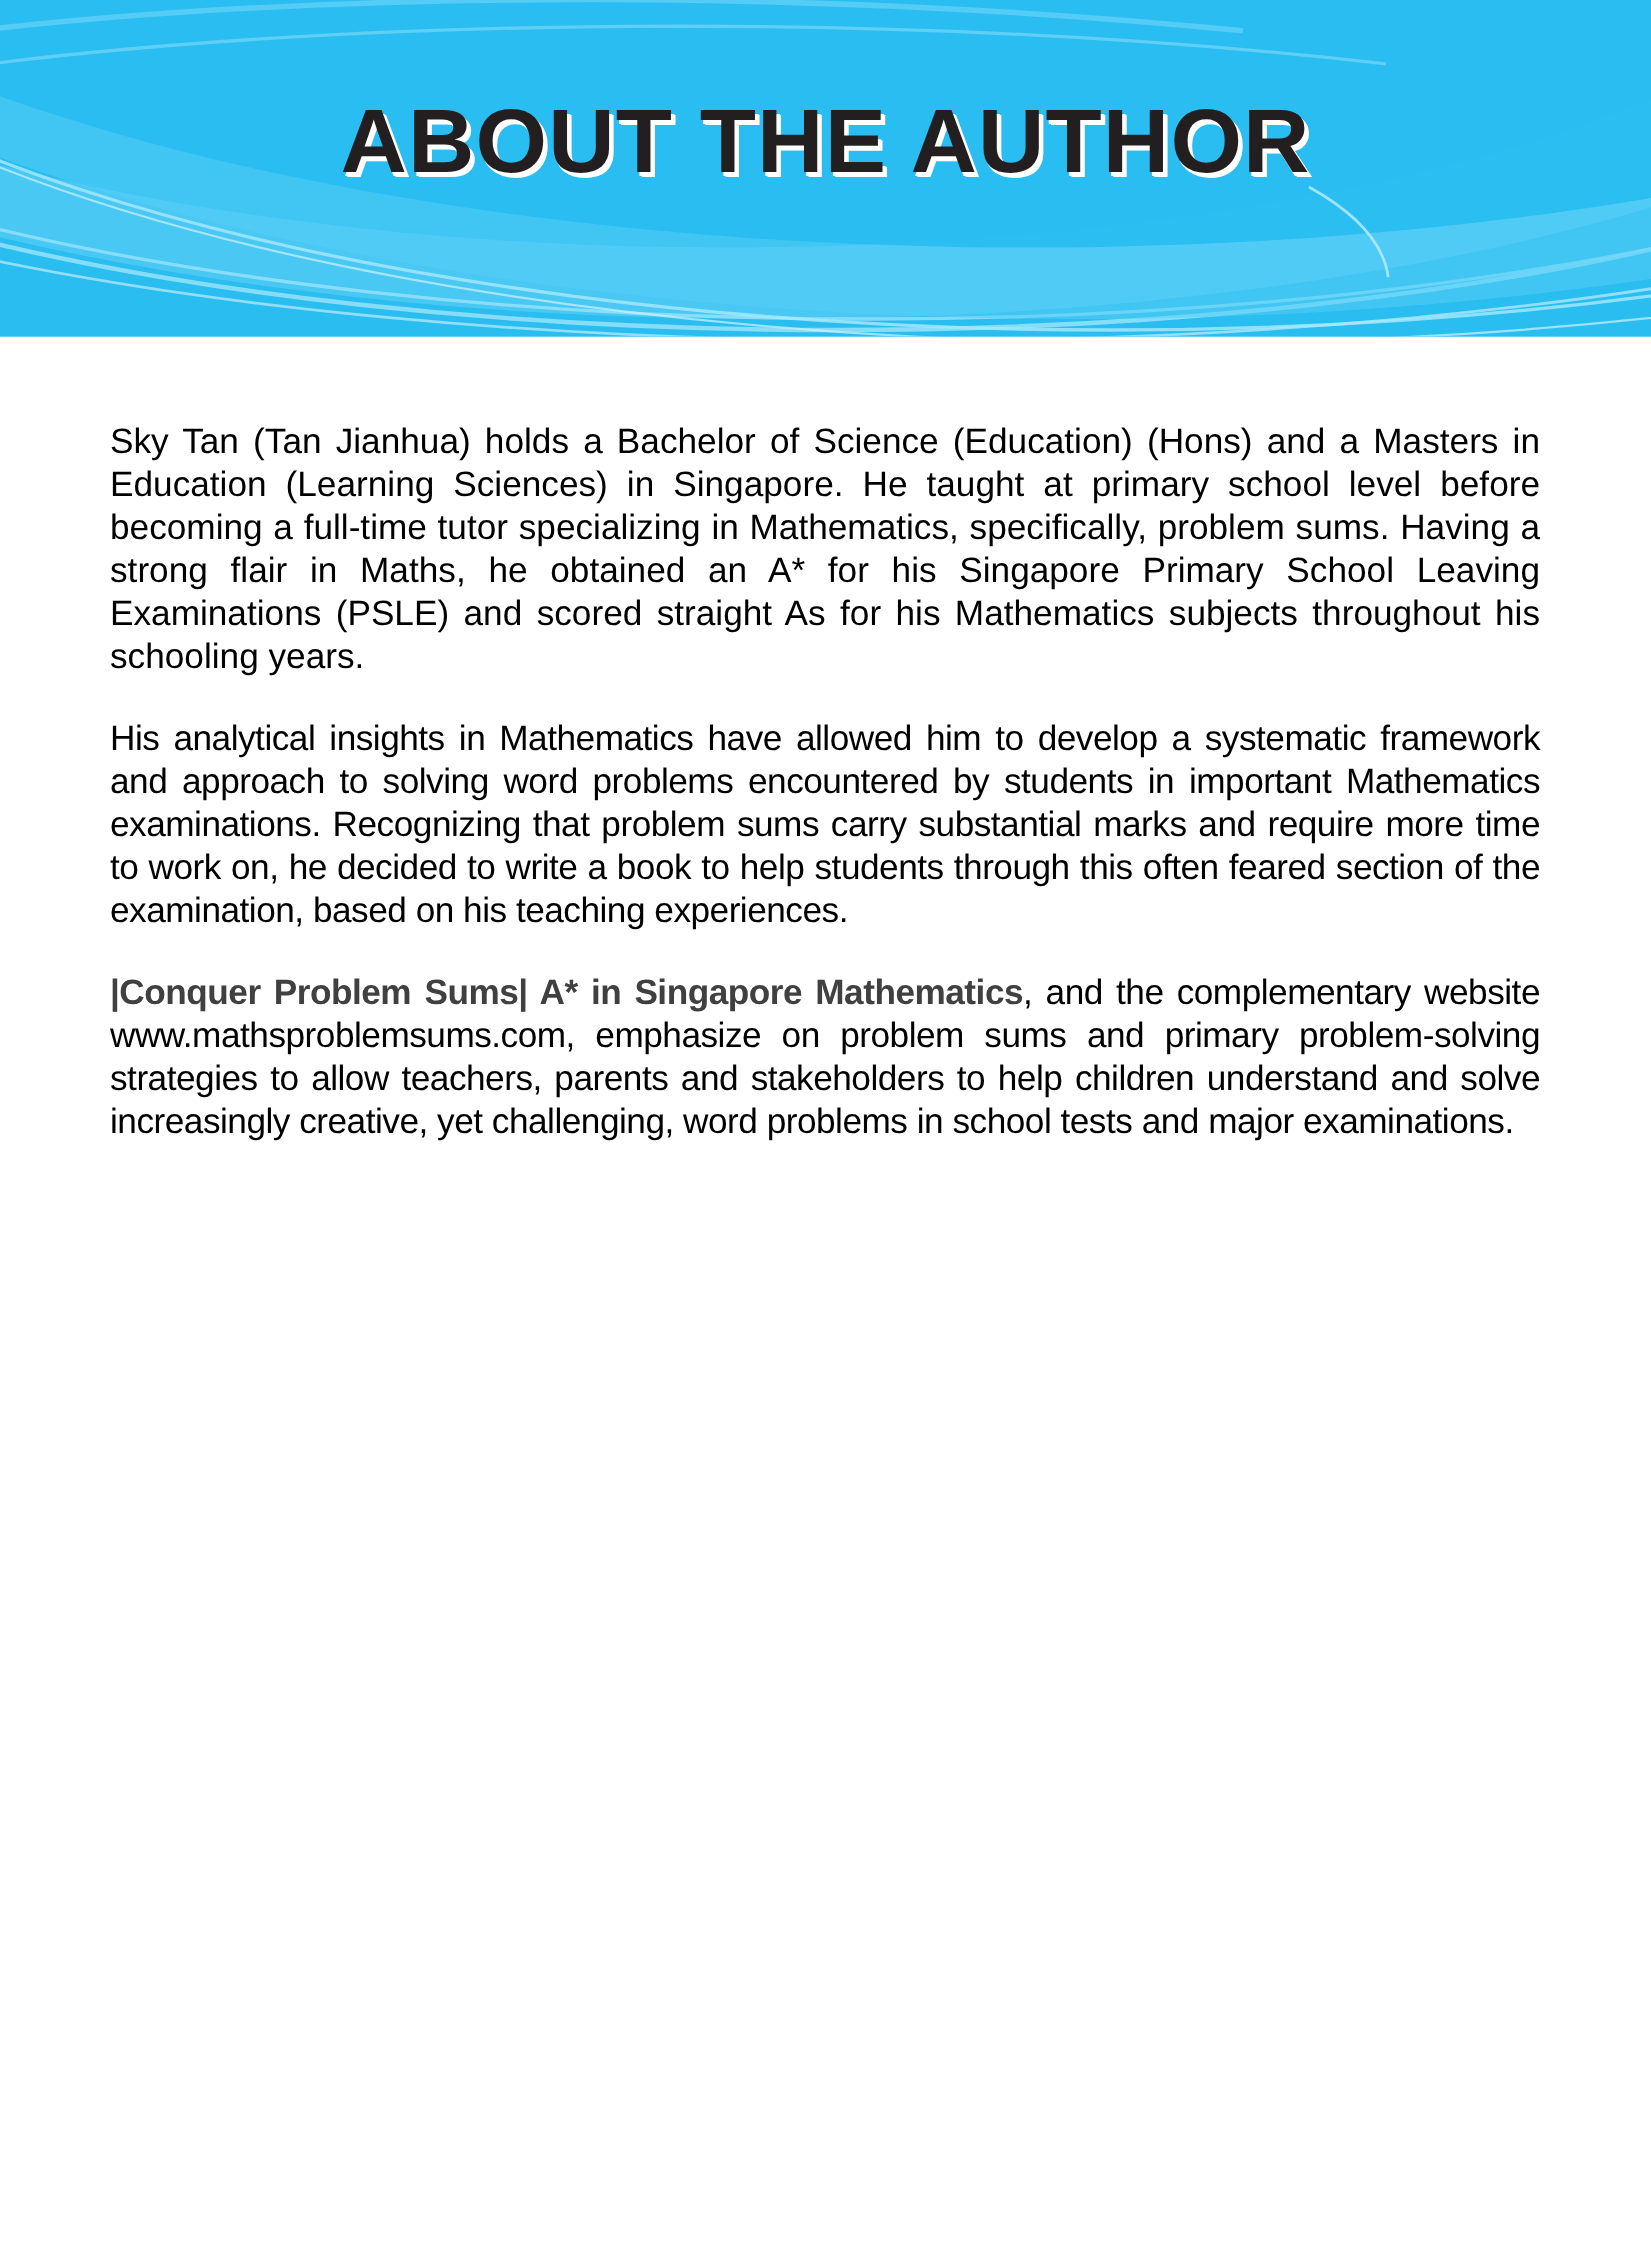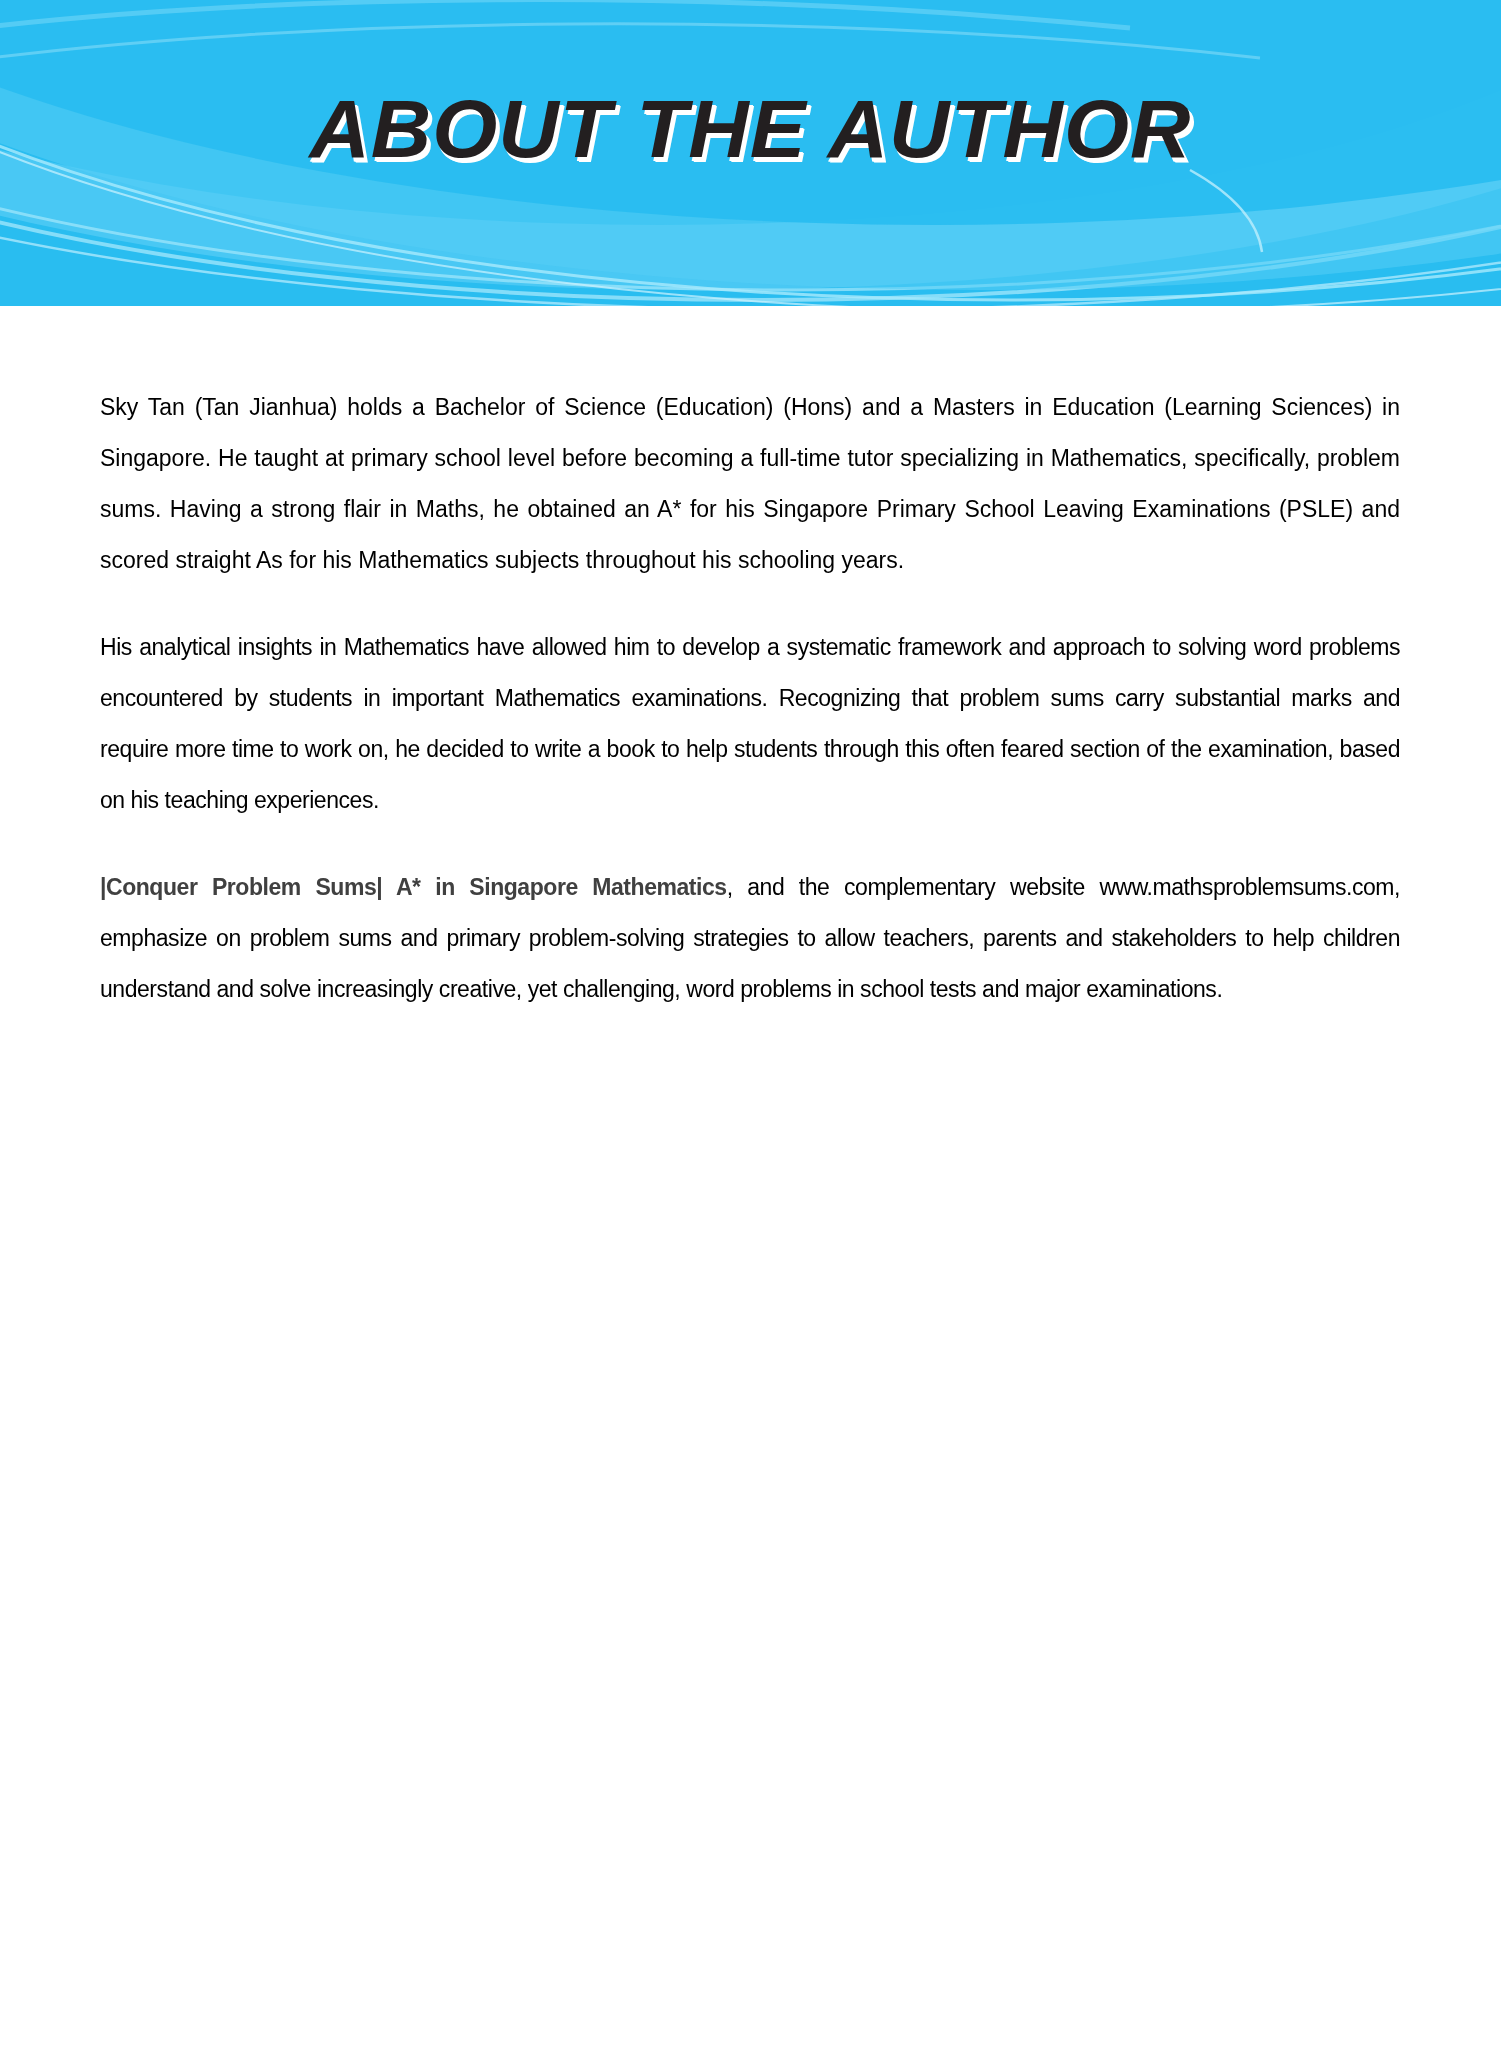--- a/index.html
+++ b/index.html
@@ -22,21 +22,20 @@
 
   
   .banner {
     position: absolute;
     left: 0;
     top: 0;
     width: 1501px;
     height: 306px;
     background: #29bdf0;
     overflow: hidden;
-    font-style: italic;
   }
   .banner-svg {
     position: absolute;
     left: 0;
     top: 0;
     width: 1501px;
     height: 306px;
     display: block;
   }
   .banner-title {
@@ -63,22 +62,22 @@
 
   
   .content {
     position: absolute;
     left: 100px;
     top: 382px;
     width: 1300px;
   }
 
   .para {
-    font-size: 23px;
-    line-height: 51px;
+    font-size: 32px;
+    line-height: 39px;
     text-align: justify;
     text-justify: inter-word;
     margin: 0 0 36px 0;
     color: #000000;
     -webkit-font-smoothing: antialiased;
   }
   .para:last-child {
     margin-bottom: 0;
   }
 

